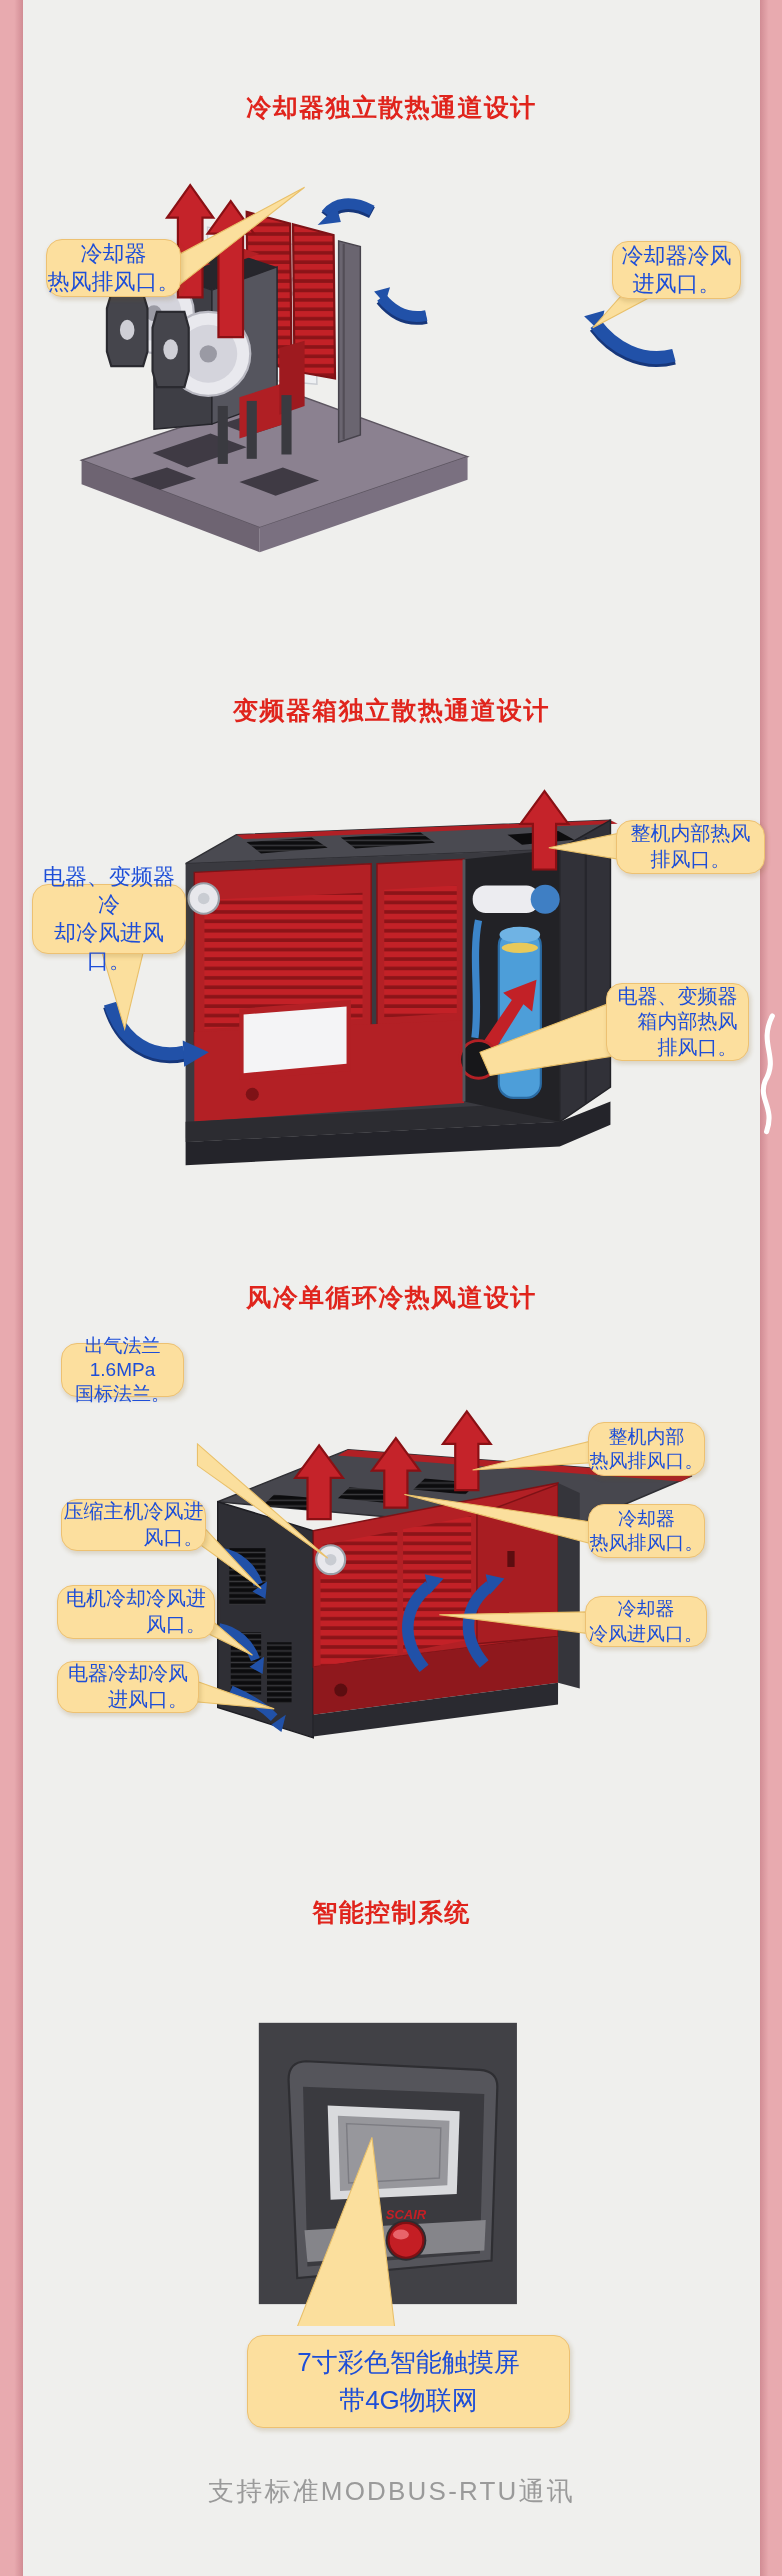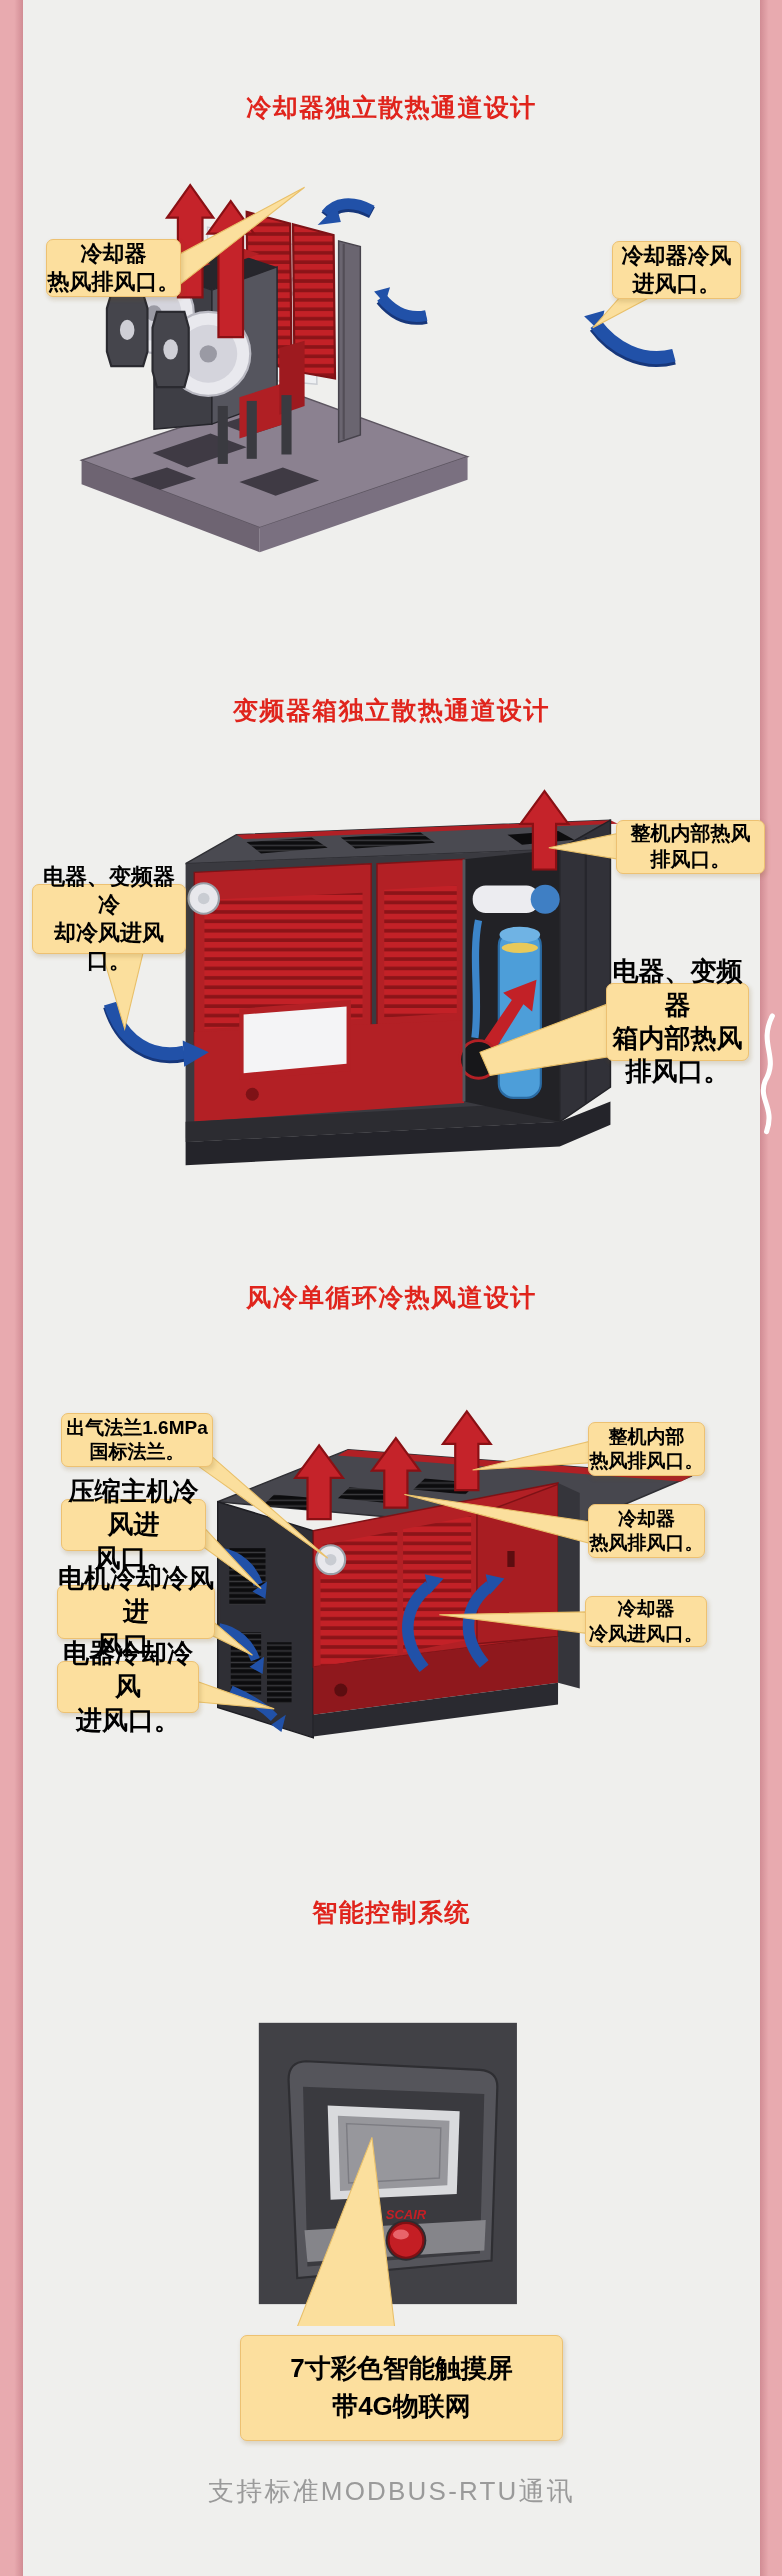--- a/index.html
+++ b/index.html
@@ -3,25 +3,25 @@
 <meta charset="utf-8">
 <style>
   html,body{margin:0;padding:0;background:#efefed;}
   #page{position:relative;width:783px;height:2576px;background:#efefed;overflow:hidden;
         font-family:"Liberation Sans","DejaVu Sans",sans-serif;}
   .rail{position:absolute;top:0;width:23px;height:2576px;}
   .rail.left{left:0;background:linear-gradient(90deg,#e8aaaf 0%,#e8aaaf 62%,#d18c94 100%);}
   .rail.right{right:0;background:linear-gradient(270deg,#e8aaaf 0%,#e8aaaf 62%,#d18c94 100%);}
   .title{position:absolute;left:0;right:0;text-align:center;color:#e0241c;
          font-size:25px;font-weight:bold;letter-spacing:1.4px;}
-  .bubble{position:absolute;background:#fcdf9e;border:1.4px solid #edc172;border-radius:7px;
+  .bubble{position:absolute;background:#fcdf9e;border:1.4px solid #edc172;border-radius:16px;
           box-sizing:border-box;display:flex;align-items:center;justify-content:center;
-          text-align:center;color:#000000;font-weight:700;white-space:pre-line;
+          text-align:center;color:#1d4ed8;font-weight:400;white-space:pre-line;
           line-height:1.28;box-shadow:1.4px 2.2px 4.3px rgba(120,90,20,.18);z-index:5;}
-  .f30{font-size:22px;} .f28{font-size:20px;} .f27{font-size:26px;} .f26{font-size:19px;}
+  .f30{font-size:22px;} .f28{font-size:20px;} .f27{font-size:20px;text-align:right;} .f26{font-size:19px;}
   .f36{font-size:26px;line-height:1.45;}
   svg.abs{position:absolute;left:0;width:783px;z-index:2;}
   .footer-note{position:absolute;left:0;right:0;text-align:center;color:#9a9a9a;
                font-size:26px;letter-spacing:2.2px;font-weight:400;}
 </style>
 </head>
 <body>
 
 <div id="page">
 
@@ -257,21 +257,21 @@
       <polygon points="272,1992 272,2022 452,2150"></polygon>
       <polygon points="274,2100 274,2130 360,2192"></polygon>
       <polygon points="266,2214 266,2244 348,2284"></polygon>
       <polygon points="266,2318 266,2348 378,2358"></polygon>
       <polygon points="816,1988 816,2018 652,2028"></polygon>
       <polygon points="816,2100 816,2130 558,2062"></polygon>
       <polygon points="812,2224 812,2254 606,2228"></polygon>
     </g>
   </svg>
 
-  <div class="bubble f26" style="left:61px;top:1413px;width:152px;height:54px">出气法兰1.6MPa
+  <div class="bubble f26" style="left:61px;top:1343px;width:123px;height:54px">出气法兰1.6MPa
 国标法兰。</div>
   <div class="bubble f27" style="left:61px;top:1499px;width:145px;height:52px">压缩主机冷风进
 风口。</div>
   <div class="bubble f27" style="left:57px;top:1585px;width:158px;height:54px">电机冷却冷风进
 风口。</div>
   <div class="bubble f27" style="left:57px;top:1661px;width:142px;height:52px">电器冷却冷风
 进风口。</div>
   <div class="bubble f26" style="left:588px;top:1422px;width:117px;height:54px">整机内部
 热风排风口。</div>
   <div class="bubble f26" style="left:588px;top:1504px;width:117px;height:54px">冷却器
@@ -289,19 +289,19 @@
     <polygon points="466,2920 620,2927 617,3016 469,3024" fill="#97979c"></polygon>
     <polygon points="478,2931 608,2937 606,3006 481,3013" fill="none" stroke="#7c7c82" stroke-width="2"></polygon>
     <text x="560" y="3062" font-size="18" font-weight="bold" font-style="italic" fill="#c41e24" text-anchor="middle">SCAIR</text>
     <polygon points="420,3078 670,3064 668,3106 424,3122" fill="#85858a"></polygon>
     <circle cx="560" cy="3092" r="28" fill="#2c2c30"></circle>
     <circle cx="560" cy="3092" r="24" fill="#c41e24" stroke="#7e0f13" stroke-width="3"></circle>
     <ellipse cx="553" cy="3084" rx="11" ry="7" fill="#e8646a"></ellipse>
     <polygon points="513,2950 398,3242 548,3242" fill="#fbdf9d" stroke="#e9c06a" stroke-width="1.5"></polygon>
   </svg>
 
-  <div class="bubble f36" style="left:240px;top:2335px;width:323px;height:106px">7寸彩色智能触摸屏
+  <div class="bubble f36" style="left:247px;top:2335px;width:323px;height:93px">7寸彩色智能触摸屏
 带4G物联网</div>
 
   <div class="footer-note" style="top:2474px">支持标准MODBUS-RTU通讯</div>
 
 </div>
 
 
 </body></html>

